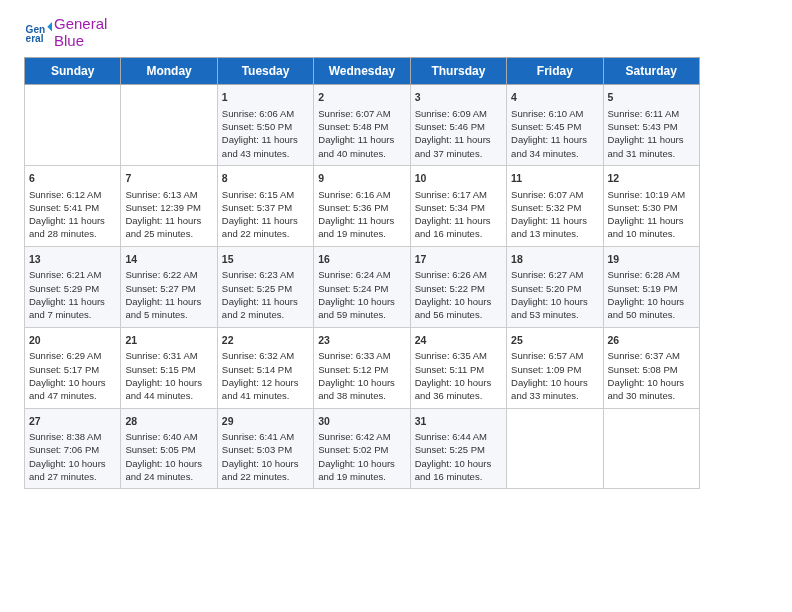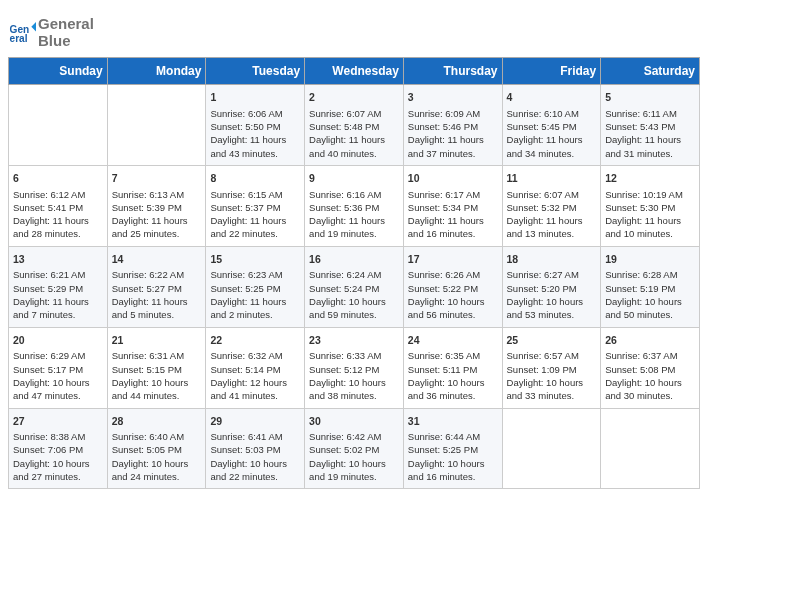--- a/index.html
+++ b/index.html
@@ -5,21 +5,21 @@
     * { margin: 0; padding: 0; box-sizing: border-box; }
     body {
       font-family: Arial, sans-serif;
       background: #fff;
       width: 792px;
       height: 612px;
       overflow: hidden;
     }
     .container {
       width: 720px;
-      padding: 16px 20px 10px 8px;
+      padding: 16px 20px 10px 24px;
     }
     .header-row {
       display: flex;
       justify-content: space-between;
       align-items: flex-start;
       margin-bottom: 8px;
     }
     .logo {
       display: flex;
       align-items: center;
@@ -48,21 +48,21 @@
       table-layout: fixed;
     }
     thead tr {
       background-color: #1a6bbf;
     }
     thead th {
       color: #fff;
       font-size: 12px;
       font-weight: bold;
       padding: 6px 4px;
-      text-align: right;
+      text-align: center;
       border: 1px solid #aaa;
     }
     tbody tr {
       vertical-align: top;
     }
     tbody tr:nth-child(odd) {
       background-color: #f5f7fa;
     }
     tbody tr:nth-child(even) {
       background-color: #fff;
@@ -90,21 +90,21 @@
 
 <div class="container">
   <div class="header-row">
     <div class="logo">
       <svg class="logo-icon" viewBox="0 0 36 36">
         <text x="2" y="18" font-size="13" font-weight="bold" fill="#1a5fa8">Gen</text>
         <text x="2" y="30" font-size="13" font-weight="bold" fill="#1a5fa8">eral</text>
         <polygon points="30,10 36,4 36,16" fill="#1a8cd8"></polygon>
       </svg>
       <div>
-        <div style="font-size:15px;font-weight:bold;color:#737373;line-height:1.1;">General<br>Blue</div>
+        <div style="font-size:15px;font-weight:normal;color:#a21caf;line-height:1.1;">General<br>Blue</div>
       </div>
     </div>
     <div class="title-block">
       <div class="main-title"></div>
       <div class="subtitle"></div>
     </div>
   </div>
 
   <table>
     <thead>
@@ -156,21 +156,21 @@
         <tr>
           <td>
             <span class="day-num">6</span>
             <div>Sunrise: 6:12 AM</div>
             <div>Sunset: 5:41 PM</div>
             <div>Daylight: 11 hours and 28 minutes.</div>
           </td>
           <td>
             <span class="day-num">7</span>
             <div>Sunrise: 6:13 AM</div>
-            <div>Sunset: 5:39 PM</div>
+            <div>Sunset: 12:39 PM</div>
             <div>Daylight: 11 hours and 25 minutes.</div>
           </td>
           <td>
             <span class="day-num">8</span>
             <div>Sunrise: 6:15 AM</div>
             <div>Sunset: 5:37 PM</div>
             <div>Daylight: 11 hours and 22 minutes.</div>
           </td>
           <td>
             <span class="day-num">9</span>

